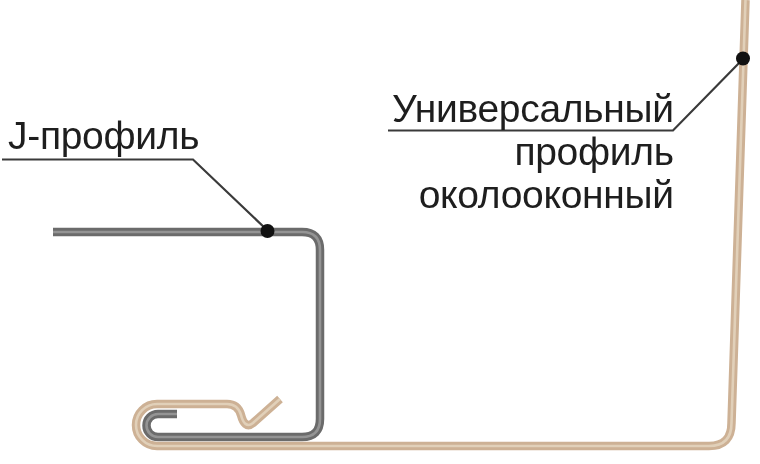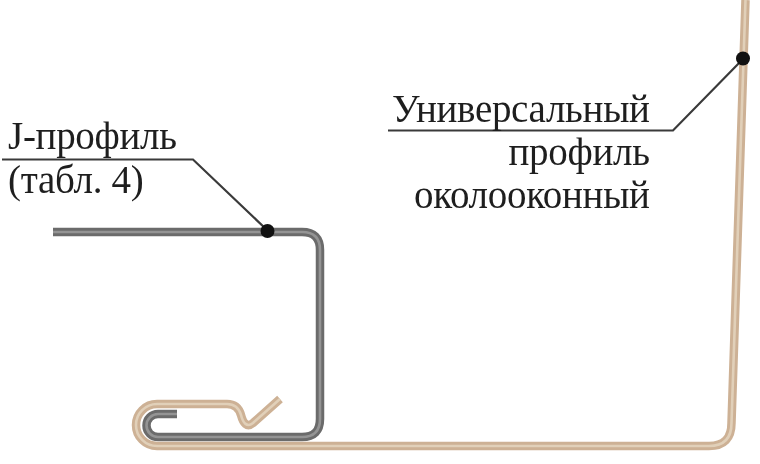--- a/index.html
+++ b/index.html
@@ -1,21 +1,21 @@
 <!DOCTYPE html>
 <html><head>
 <meta charset="utf-8">
 <style>
   html,body{margin:0;padding:0;background:#ffffff;}
   .stage{
     position:relative;
     width:760px;height:464px;
     background:#ffffff;
     overflow:hidden;
-    font-family:Liberation Serif, serif;
+    font-family:Liberation Sans, sans-serif;
   }
   .diagram-svg{position:absolute;left:0;top:0;width:760px;height:464px;}
   .label{
     position:absolute;
     white-space:nowrap;
     font-size:39px;
     letter-spacing:-0.3px;
     font-weight:400;
   }
   .label-left{left:8px;top:114px;line-height:44px;}
@@ -42,21 +42,20 @@
 
     <polyline points="2,159.5 193,159.5 267.5,230.5" stroke-width="2.2" stroke-linejoin="miter" stroke="#3a3a3a"></polyline>
     <circle cx="267.5" cy="231" r="7" fill="#111111"></circle>
 
     <polyline points="388,130.5 673,130.5 743,59" stroke-width="2.2" stroke-linejoin="miter" stroke="#3a3a3a"></polyline>
     <circle cx="743" cy="58.5" r="7" fill="#111111"></circle>
   </svg>
 
   <div class="label label-left" style="color: rgb(30, 30, 30);">
     <div>J-профиль</div>
-    <div>(табл. 4)</div>
   </div>
 
   <div class="label label-right" style="color: rgb(30, 30, 30);">
     <div>Универсальный</div>
     <div>профиль</div>
     <div>околооконный</div>
   </div>
 
 </div>
 

